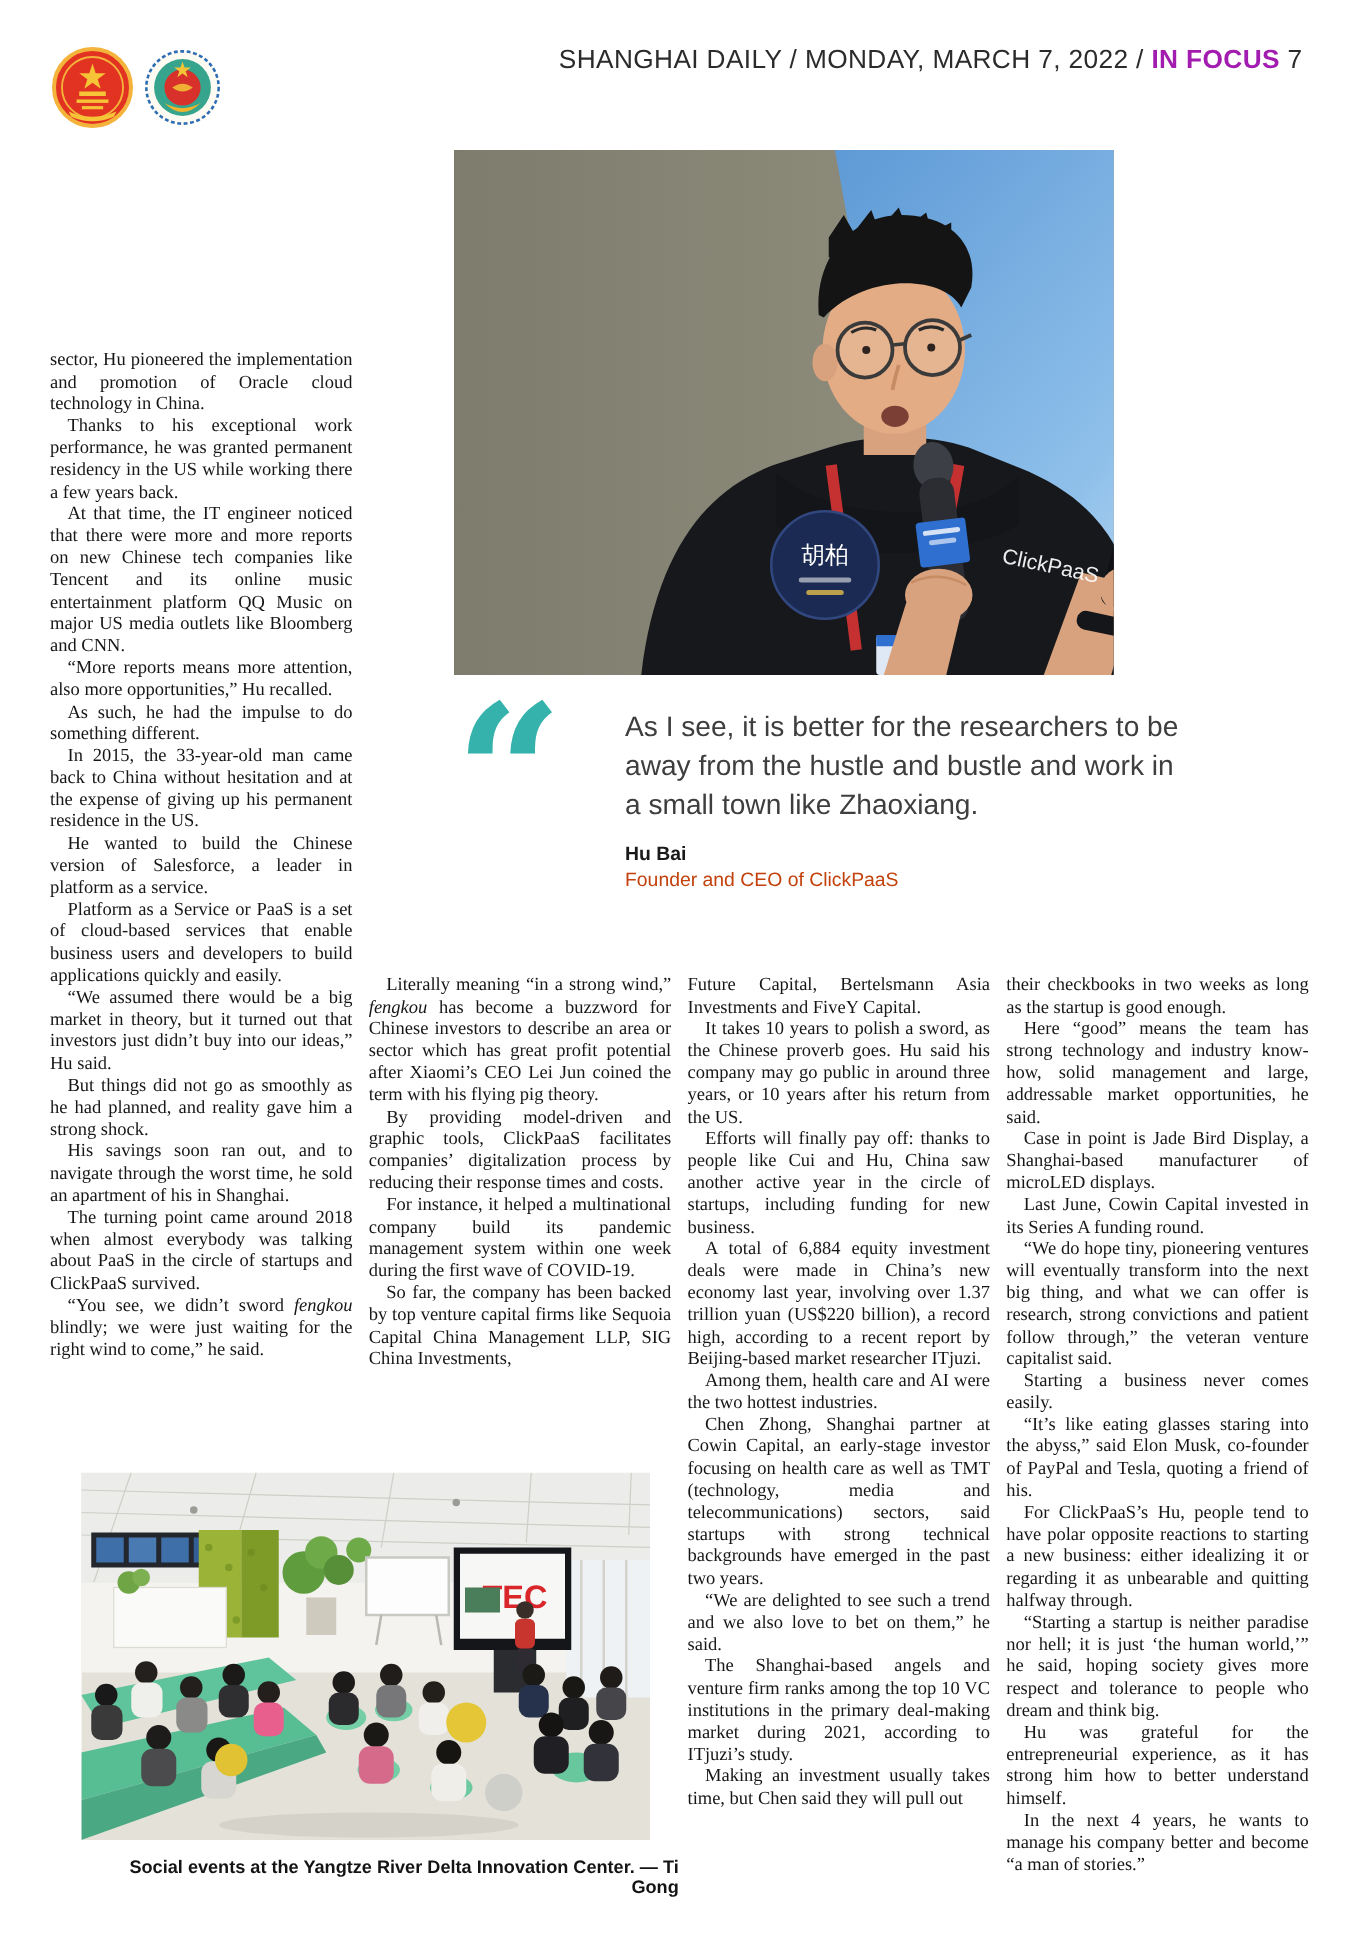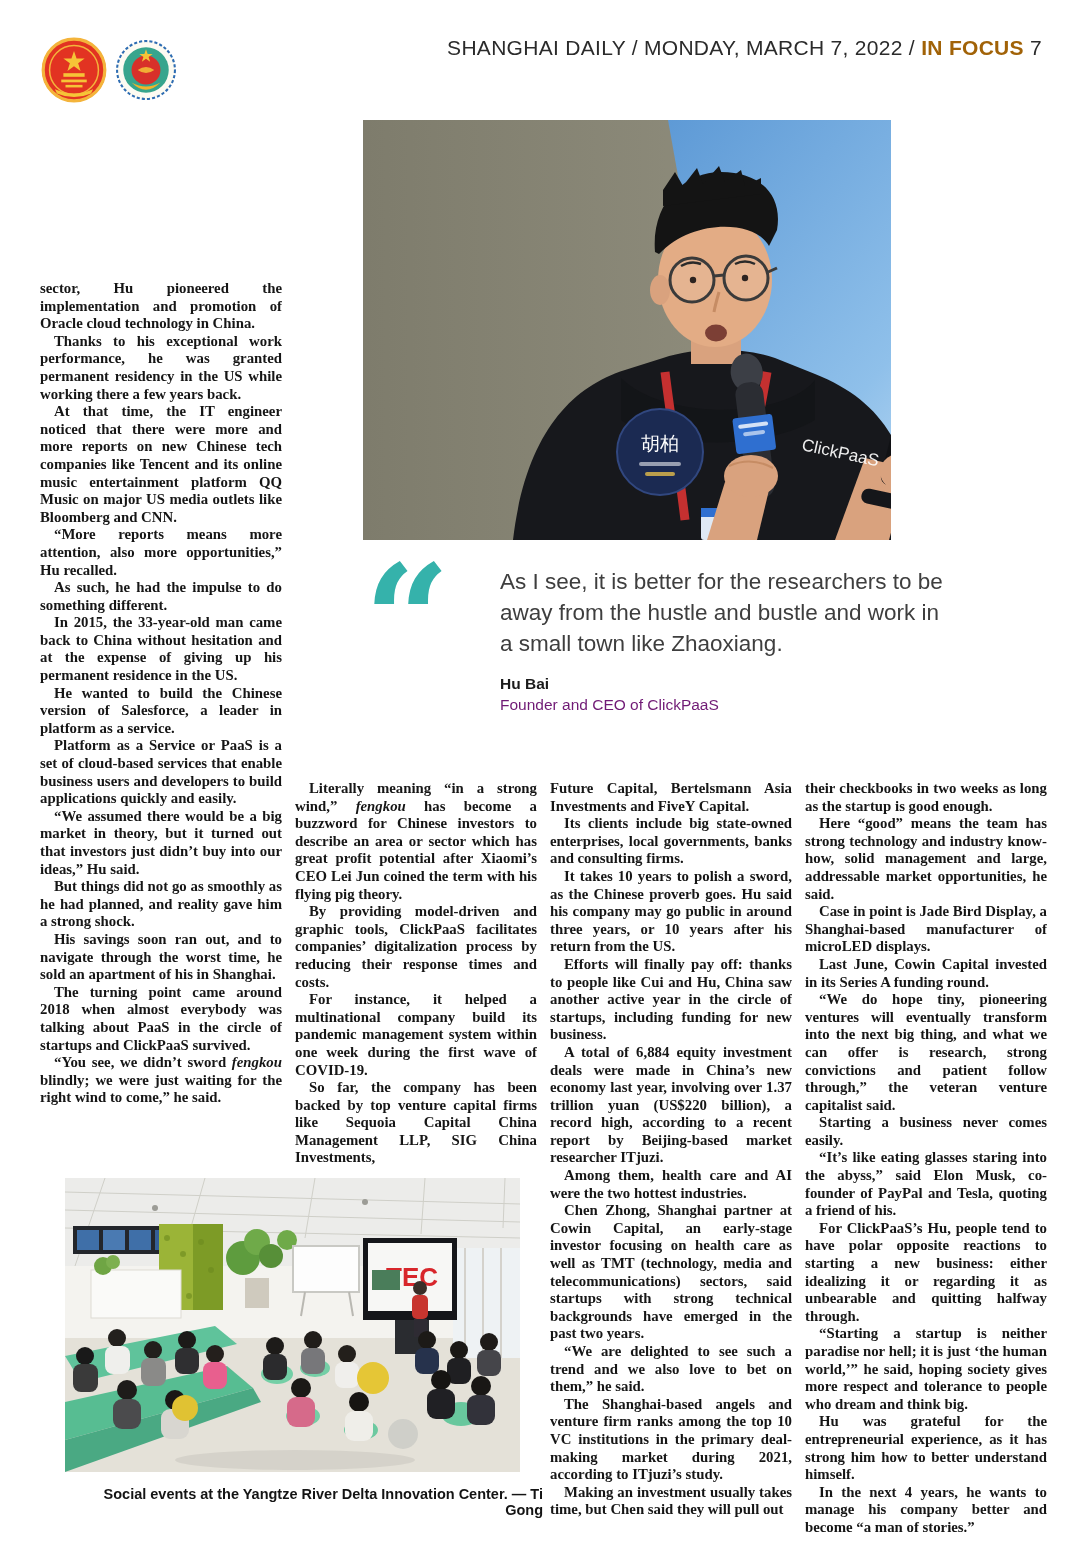--- a/index.html
+++ b/index.html
@@ -3,45 +3,45 @@
 <meta charset="utf-8">
 <style>
   html,body{margin:0;padding:0;background:#ffffff;}
   .page{position:relative;width:1080px;height:1548px;background:#fff;
         font-family:"Liberation Serif",serif;overflow:hidden;}
 
   
   .masthead{position:absolute;top:36px;right:38px;
             font-family:"Liberation Sans",sans-serif;font-size:21px;
             color:#2b2b2b;letter-spacing:.3px;white-space:nowrap;}
-  .masthead .focus{font-weight:700;color:#a16207;}
+  .masthead .focus{font-weight:700;color:#a21caf;}
 
   .emblems{position:absolute;left:40px;top:36px;display:flex;gap:7px;align-items:center;}
 
   
   .photo-main{position:absolute;left:363px;top:120px;width:528px;height:420px;overflow:hidden;text-align:right;}
   .photo-bottom{position:absolute;left:65px;top:1178px;width:455px;height:294px;overflow:hidden;}
   .photo-main svg,.photo-bottom svg{display:block;}
 
   
   .quote-mark{position:absolute;left:364px;top:544px;
               font-family:"DejaVu Serif",serif;font-weight:700;
               font-size:150px;line-height:1;color:var(--accent,#35b2ab);}
   .quote-block{position:absolute;left:500px;top:566px;width:445px;}
   .quote-text{font-family:"Liberation Sans",sans-serif;font-size:22.5px;
               line-height:31px;color:#3e3e3e;font-weight:400;}
   .quote-name{margin-top:16px;font-family:"Liberation Sans",sans-serif;
               font-size:15.5px;font-weight:700;color:#1a1a1a;}
   .quote-title{margin-top:3px;font-family:"Liberation Sans",sans-serif;
-               font-size:15.5px;color:#701a75;}
+               font-size:15.5px;color:#c2410c;}
 
   
   .col{position:absolute;width:242px;font-size:14.8px;line-height:17.6px;
        color:#161616;text-align:justify;hyphens:auto;overflow:hidden;}
-  .col .para{margin:0;text-indent:14px;font-weight:bold;}
+  .col .para{margin:0;text-indent:14px;}
   .col.cont .para:first-child{text-indent:0;}
   #col1{left:40px;top:280px;height:888px;}
   #col2{left:295px;top:780px;height:394px;}
   #col3{left:550px;top:780px;height:760px;}
   #col4{left:805px;top:780px;height:764px;}
 
   .caption{position:absolute;left:65px;top:1486px;width:478px;
            font-family:"Liberation Sans",sans-serif;font-size:14.5px;
            font-weight:700;color:#141414;text-align:right;}
 </style>
@@ -176,21 +176,20 @@
       <p class="para"><span>“You see, we didn’t sword </span><i>fengkou</i><span> blindly; we were just waiting for the right wind to come,” he said.</span></p>
     </div>
   <div id="col2" class="col" lang="en">
       <p class="para"><span>Literally meaning “in a strong wind,” </span><i>fengkou</i><span> has become a buzzword for Chinese investors to describe an area or sector which has great profit potential after Xiaomi’s CEO Lei Jun coined the term with his flying pig theory.</span></p>
       <p class="para"><span>By providing model-driven and graphic tools, ClickPaaS facilitates companies’ digitalization process by reducing their response times and costs.</span></p>
       <p class="para"><span>For instance, it helped a multinational company build its pandemic management system within one week during the first wave of COVID-19.</span></p>
       <p class="para"><span>So far, the company has been backed by top venture capital firms like Sequoia Capital China Management LLP, SIG China Investments,</span></p>
     </div>
   <div id="col3" class="col cont" lang="en">
       <p class="para"><span>Future Capital, Bertelsmann Asia Investments and FiveY Capital.</span></p>
-      <p class="para"><span>Its clients include big state-owned enterprises, local governments, banks and consulting firms.</span></p>
       <p class="para"><span>It takes 10 years to polish a sword, as the Chinese proverb goes. Hu said his company may go public in around three years, or 10 years after his return from the US.</span></p>
       <p class="para"><span>Efforts will finally pay off: thanks to people like Cui and Hu, China saw another active year in the circle of startups, including funding for new business.</span></p>
       <p class="para"><span>A total of 6,884 equity investment deals were made in China’s new economy last year, involving over 1.37 trillion yuan (US$220 billion), a record high, according to a recent report by Beijing-based market researcher ITjuzi.</span></p>
       <p class="para"><span>Among them, health care and AI were the two hottest industries.</span></p>
       <p class="para"><span>Chen Zhong, Shanghai partner at Cowin Capital, an early-stage investor focusing on health care as well as TMT (technology, media and telecommunications) sectors, said startups with strong technical backgrounds have emerged in the past two years.</span></p>
       <p class="para"><span>“We are delighted to see such a trend and we also love to bet on them,” he said.</span></p>
       <p class="para"><span>The Shanghai-based angels and venture firm ranks among the top 10 VC institutions in the primary deal-making market during 2021, according to ITjuzi’s study.</span></p>
       <p class="para"><span>Making an investment usually takes time, but Chen said they will pull out</span></p>
     </div>
   <div id="col4" class="col cont" lang="en">

